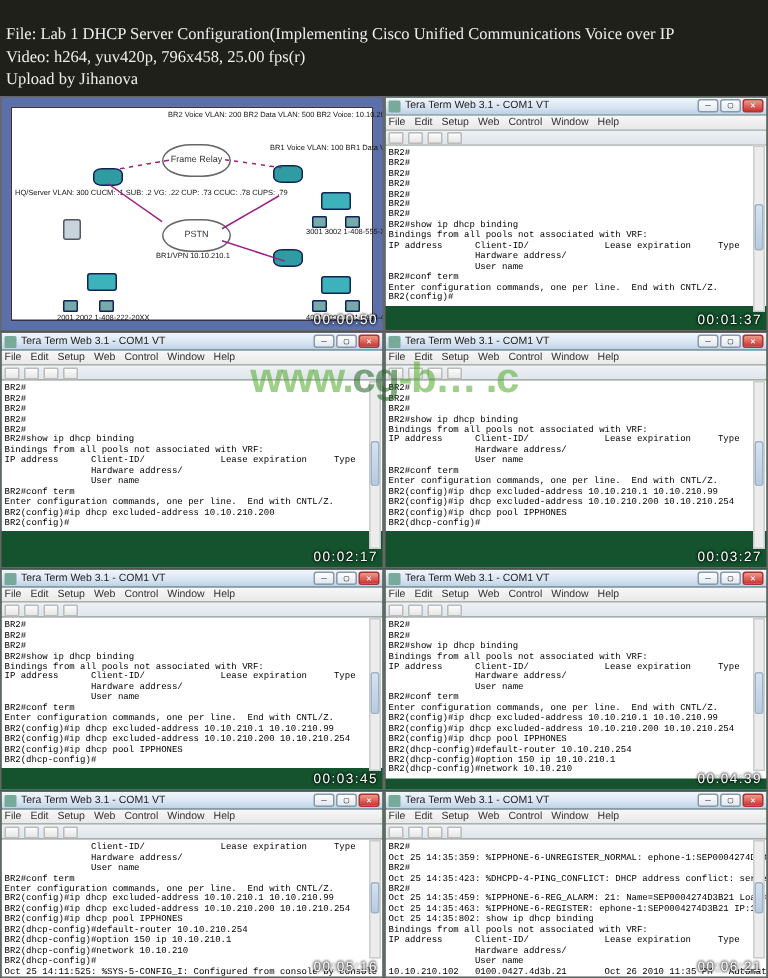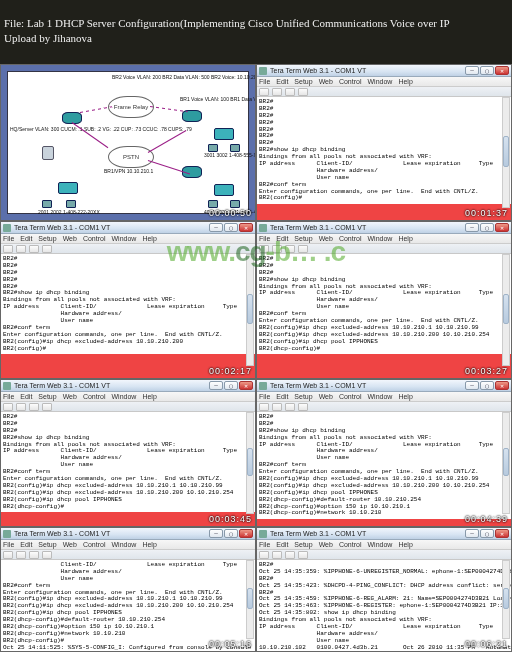--- a/index.html
+++ b/index.html
@@ -1,20 +1,20 @@
 <!DOCTYPE html>
 <html><head>
 <meta charset="utf-8">
 <style>
   * { margin:0; padding:0; box-sizing:border-box; }
   body { width:512px; height:652px; background:#000; font-family:"Consolas","Courier New",monospace; font-size:6px; color:#000; overflow:hidden; position:relative; }
   .header { position:absolute; top:0; left:0; width:512px; height:64px; background:#20201a; color:#eee; font-family:Liberation Serif, serif; font-size:11px; line-height:1.35; padding:16px 4px; }
   .header .line { white-space:nowrap; }
   .grid { position:absolute; top:64px; left:0; width:512px; height:588px; display:grid; grid-template-columns:1fr 1fr; grid-template-rows:157px 158px 148px 125px; gap:0; }
-  .pane { position:relative; background:#ef4444; border:1px solid #666; overflow:hidden; }
+  .pane { position:relative; background:#14532d; border:1px solid #666; overflow:hidden; }
   .titlebar { height:12px; background:linear-gradient(to bottom,#f2f6fc 0%,#d7e4f2 60%,#bfd1e5 100%); border-bottom:1px solid #9ab; display:flex; align-items:center; padding:0 2px; }
   .titlebar .icon { width:8px; height:8px; background:#7a9; border-radius:1px; margin-right:3px; }
   .titlebar .title { flex:1; font-family:"Segoe UI",Tahoma,sans-serif; font-size:7px; color:#222; white-space:nowrap; overflow:hidden; }
   .titlebar .wbtn { width:14px; height:9px; margin-left:1px; border:1px solid #89a; border-radius:2px; background:linear-gradient(#fefefe,#e1e8f0); display:flex; align-items:center; justify-content:center; font-size:6px; color:#334; }
   .titlebar .wbtn.close { background:linear-gradient(#e98,#c33); border-color:#a33; color:#fff; }
   .menubar { height:10px; background:linear-gradient(#f7f7f7,#e8e8e8); border-bottom:1px solid #ccc; display:flex; align-items:center; padding:0 2px; gap:6px; font-family:"Segoe UI",Tahoma,sans-serif; font-size:7px; color:#333; }
   .toolbar { height:10px; background:linear-gradient(#eef1f5,#dfe5eb); border-bottom:1px solid #c8c8c8; display:flex; align-items:center; padding:0 2px; gap:3px; }
   .toolbar .tbtn { width:10px; height:8px; background:linear-gradient(#fcfcfc,#e6e6e6); border:1px solid #bbb; border-radius:1px; }
   .term-body { background:#fff; color:#000; font-family:"Courier New",monospace; font-size:6px; line-height:1.15; padding:2px; white-space:pre; overflow:hidden; }
   .scrollbar { position:absolute; right:1px; top:32px; width:8px; bottom:12px; background:#ececec; border:1px solid #ccc; }
@@ -32,20 +32,21 @@
   .node.phone { width:10px; height:8px; background:#7aa; border-radius:1px; }
   .link { position:absolute; background:#9b1f87; height:1px; transform-origin:left center; }
   .link.dash { background:repeating-linear-gradient(90deg,#9b1f87 0 3px,transparent 3px 6px); }
   .cloud { position:absolute; width:46px; height:22px; background:#fff; border:1px solid #666; border-radius:50%/60%; font-family:Arial,sans-serif; font-size:6px; color:#333; display:flex; flex-direction:column; align-items:center; justify-content:center; }
 </style>
 </head>
 <body>
 
 <div class="header">
   <div class="line">File: Lab 1 DHCP Server Configuration(Implementing Cisco Unified Communications Voice over IP</div>
+  <div class="line">Video: h264, yuv420p, 796x458, 25.00 fps(r)</div>
   <div class="line">Upload by Jihanova</div>
 </div>
 
 <div class="watermark">
   <span>www.</span><span class="dk">cg</span><span>-b… .c</span>
 </div>
 
 <div class="grid">
 
   <div class="pane diagram">

